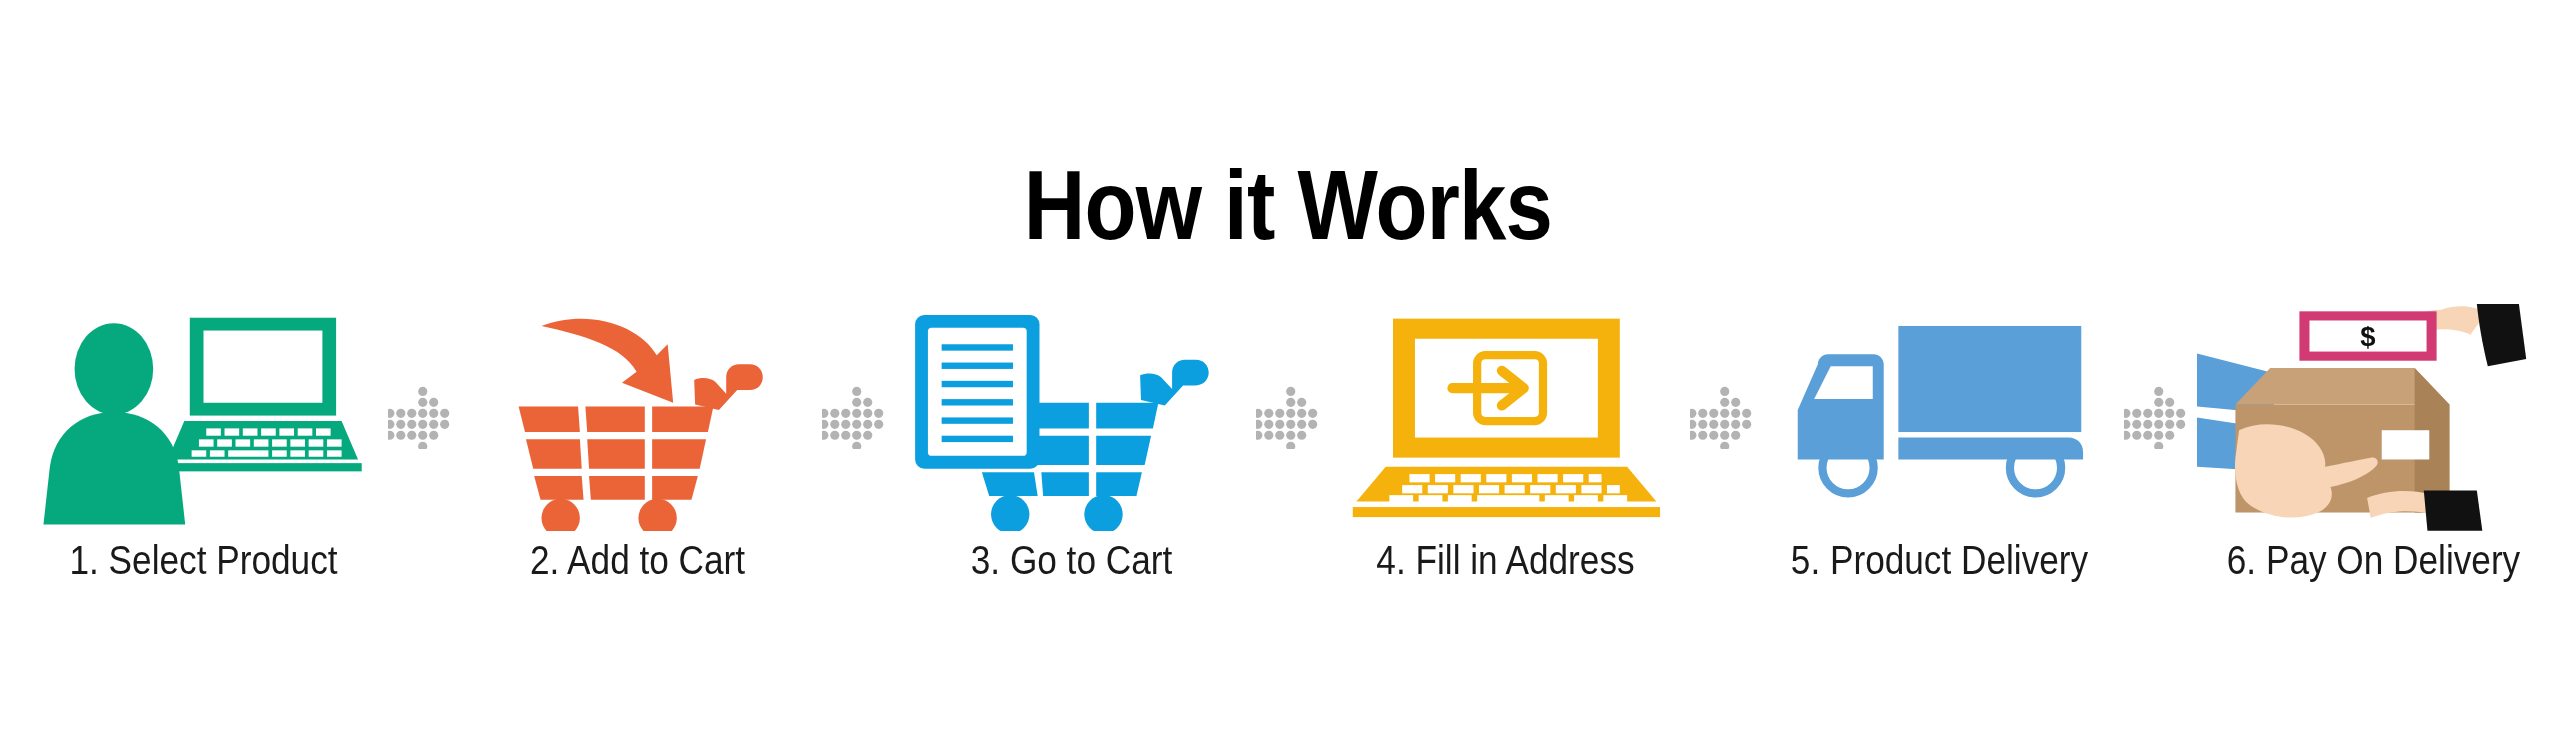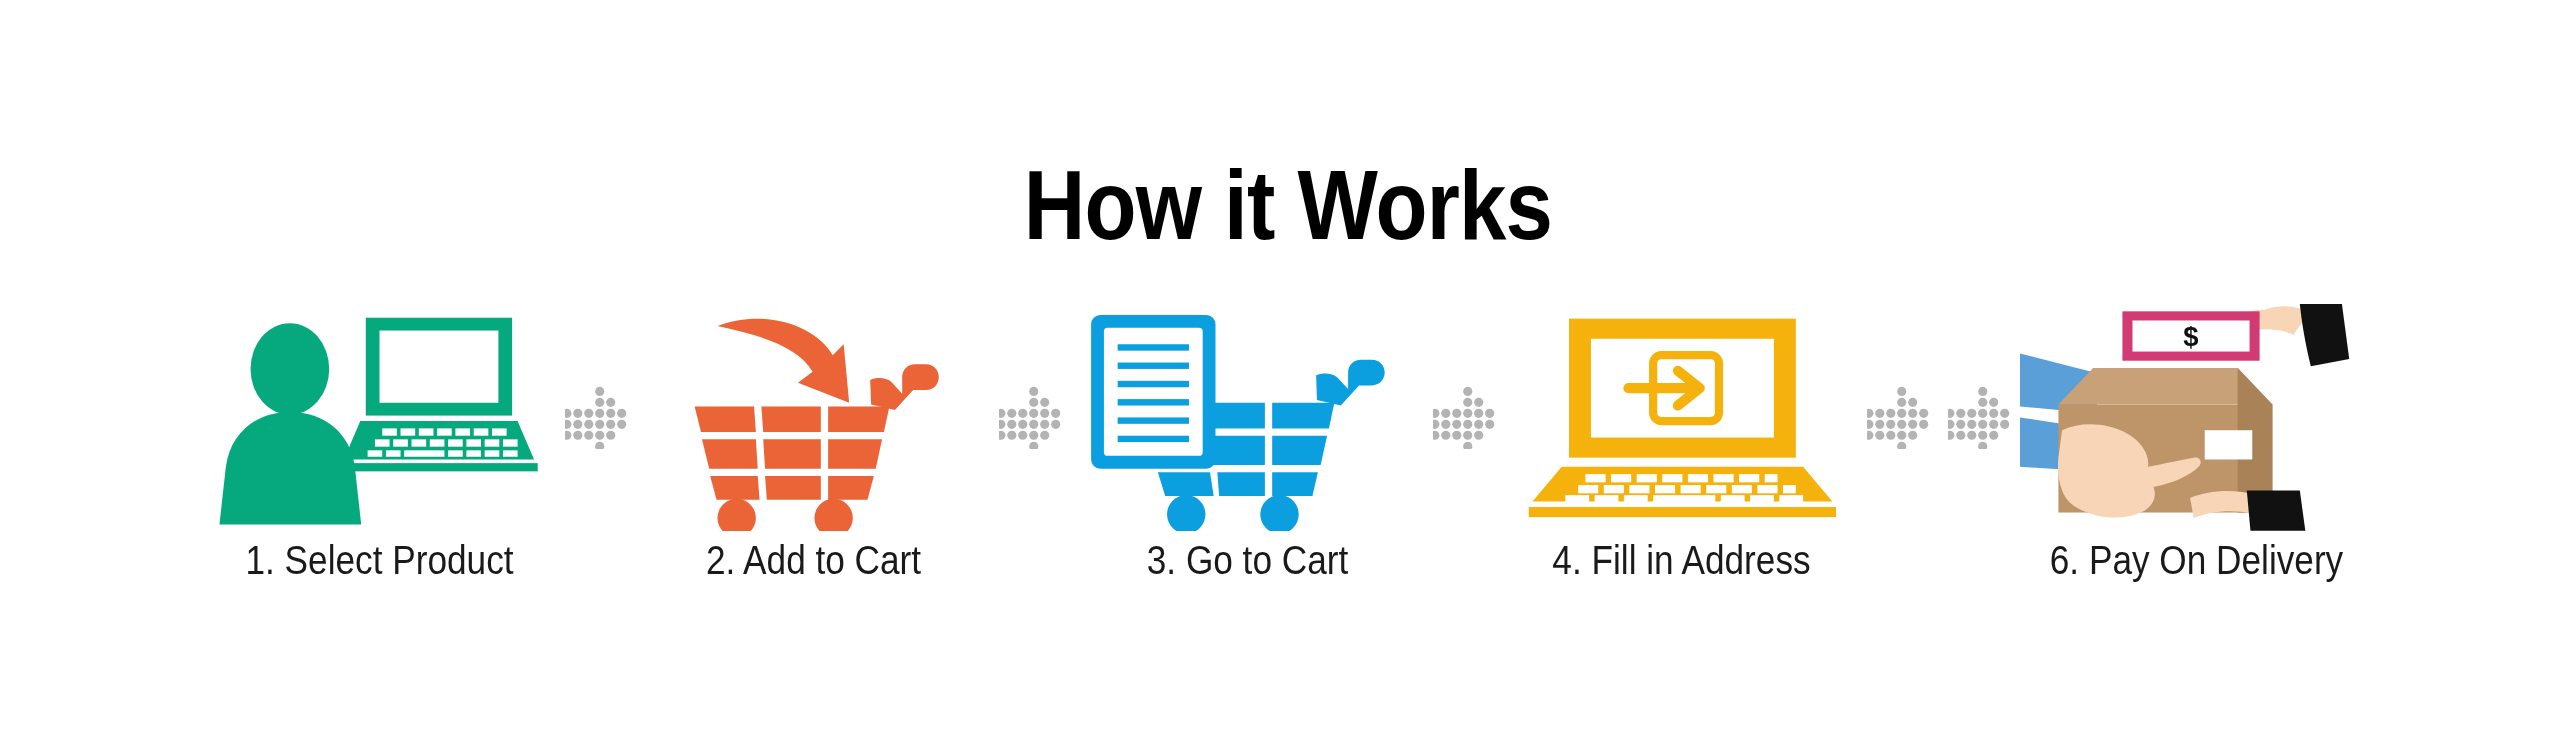--- a/index.html
+++ b/index.html
@@ -375,20 +375,40 @@
           <circle cx="2" cy="55" r="5"></circle>
             <circle cx="14" cy="55" r="5"></circle>
             <circle cx="26" cy="55" r="5"></circle>
           <circle cx="38" cy="55" r="5"></circle>
             <circle cx="50" cy="55" r="5"></circle>
           <circle cx="38" cy="67" r="5"></circle>
         </g>
       </svg>
     </div>
 
+    <div class="step">
+      <div class="art">
+        <svg viewBox="0 0 386 250" xmlns="http://www.w3.org/2000/svg">
+          <g fill="#5A9FD8">
+
+            <rect x="148" y="26" width="200" height="116"></rect>
+
+            <path d="M148 148 L334 148 C344 148 350 155 350 164 L350 172 L148 172 Z"></path>
+
+            <path d="M60 68 C60 62 65 57 71 57 L121 57 C127 57 132 62 132 68 L132 172 L38 172 L38 118 Z"></path>
+
+            <path d="M74 70 L120 70 L120 106 L56 106 Z" fill="#ffffff"></path>
+          </g>
+
+          <circle cx="93" cy="181" r="28" fill="none" stroke="#5A9FD8" stroke-width="9"></circle>
+          <circle cx="298" cy="181" r="28" fill="none" stroke="#5A9FD8" stroke-width="9"></circle>
+        </svg>
+      </div>
+      <div class="caption">5. Product Delivery</div>
+    </div>
 
     <div class="sep">
       <svg width="64" height="64" viewBox="0 0 70 70" xmlns="http://www.w3.org/2000/svg">
         <g fill="#B3B3B3">
           <circle cx="38" cy="7" r="5"></circle>
           <circle cx="38" cy="19" r="5"></circle>
             <circle cx="50" cy="19" r="5"></circle>
           <circle cx="2" cy="31" r="5"></circle>
             <circle cx="14" cy="31" r="5"></circle>
             <circle cx="26" cy="31" r="5"></circle>

